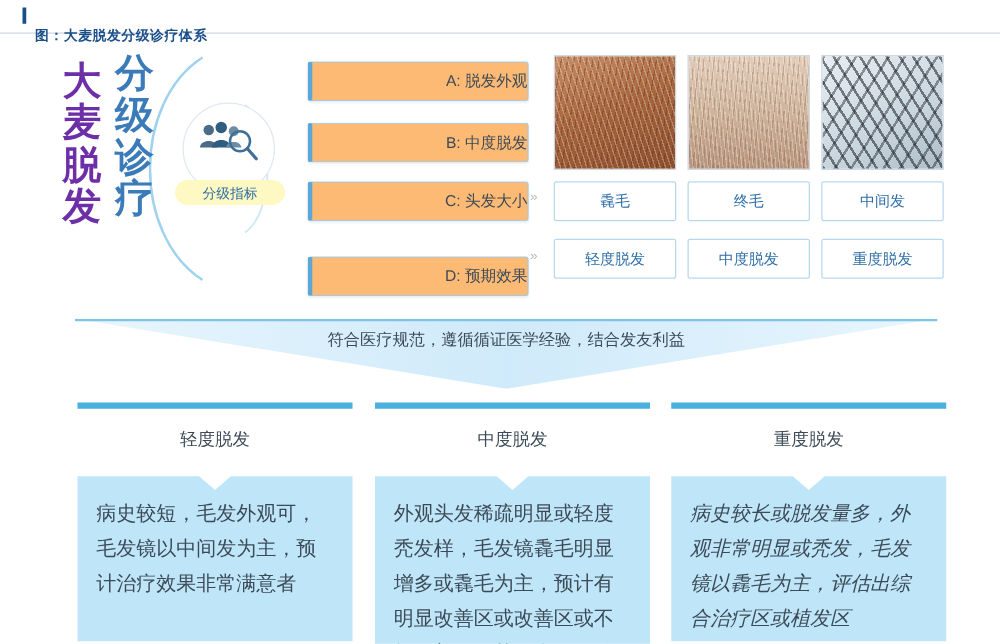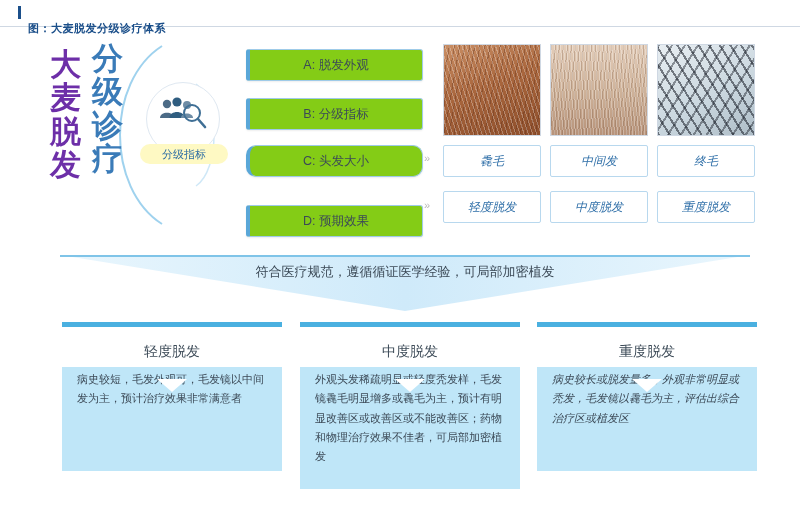--- a/index.html
+++ b/index.html
@@ -102,34 +102,34 @@
     justify-content: center;
     white-space: nowrap;
   }
 
   
   .idx {
     position: absolute;
     left: 246px;
     width: 172px;
     height: 30px;
-    background: #84cc16;
+    background: #fdba74;
     border: 1px solid #9fcbe8;
     border-left: 4px solid #5aa7d8;
     border-radius: 3px;
     display: flex;
     align-items: center;
-    justify-content: center;
+    justify-content: flex-end;
     font-size: 12.5px;
     color: #3c4a57;
     box-shadow: 0 1px 2px rgba(0,0,0,0.07);
   }
   .idx-a { top: 49px; }
   .idx-b { top: 98px; }
-  .idx-c { top: 145px; border-radius: 10px; }
+  .idx-c { top: 145px; }
   .idx-d { top: 205px; }
 
   .chev {
     position: absolute;
     left: 424px;
     font-size: 11px;
     color: #b9b9b9;
   }
   .chev-c { top: 152px; }
   .chev-d { top: 199px; }
@@ -168,21 +168,20 @@
       linear-gradient(150deg, #e8eef2 0%, #c9d6de 60%, #aebdc7 100%);
   }
 
   
   .tagrow {
     position: absolute;
     left: 443px;
     width: 312px;
     display: flex;
     gap: 9px;
-    font-style: italic;
   }
   .tagrow-1 { top: 145px; }
   .tagrow-2 { top: 191px; }
   .tag {
     width: 98px;
     height: 30px;
     background: #ffffff;
     border: 1px solid #b8d8ee;
     border-radius: 2px;
     display: flex;
@@ -222,24 +221,24 @@
     height: 5px;
     background: #4ab0e0;
   }
   .col-title {
     margin-top: 16px;
     text-align: center;
     font-size: 14px;
     color: #3c4a57;
   }
   .col-box {
-    margin-top: 6px;
+    margin-top: 20px;
     background: #bfe6f8;
-    padding: 3px 15px;
-    font-size: 11px;
+    padding: 17px 15px;
+    font-size: 16px;
     line-height: 1.75;
     color: #3c4a57;
   }
   .box-1 { height: 98px; }
   .box-2 { height: 116px; }
   .box-3 { height: 98px; font-style: italic; }
   .notch {
     position: absolute;
     top: 57px;
     left: 95px;
@@ -288,62 +287,62 @@
     <circle cx="36" cy="19" r="8" fill="none" stroke="#3f6f95" stroke-width="2"></circle>
     <line x1="42" y1="25" x2="49" y2="33" stroke="#3f6f95" stroke-width="2.6" stroke-linecap="round"></line>
   </svg>
   <div class="node-label">分级指标</div>
 </div>
 
 <div class="idx idx-a">
   <span>A: 脱发外观</span>
 </div>
 <div class="idx idx-b">
-  <span>B: 分级指标</span>
+  <span>B: 中度脱发</span>
 </div>
 <div class="idx idx-c">
   <span>C: 头发大小</span>
 </div>
 <div class="idx idx-d">
   <span>D: 预期效果</span>
 </div>
 
 <div class="chev chev-c">»</div>
 <div class="chev chev-d">»</div>
 
 <div class="photos">
   <div class="photo photo-1"></div>
   <div class="photo photo-2"></div>
   <div class="photo photo-3"></div>
 </div>
 
 <div class="tagrow tagrow-1">
   <div class="tag">毳毛</div>
+  <div class="tag">终毛</div>
   <div class="tag">中间发</div>
-  <div class="tag">终毛</div>
 </div>
 <div class="tagrow tagrow-2">
   <div class="tag">轻度脱发</div>
   <div class="tag">中度脱发</div>
   <div class="tag">重度脱发</div>
 </div>
 
 <div class="banner">
   <svg width="690" height="56">
     <defs>
       <linearGradient id="bg1" x1="0" y1="0" x2="1" y2="0">
         <stop offset="0%" stop-color="#e9f6fd"></stop>
         <stop offset="50%" stop-color="#cfeafa"></stop>
         <stop offset="100%" stop-color="#e9f6fd"></stop>
       </linearGradient>
     </defs>
     <polygon points="0,0 690,0 345,56" fill="url(#bg1)"></polygon>
     <line x1="0" y1="1" x2="690" y2="1" stroke="#7fc4e8" stroke-width="2"></line>
   </svg>
-  <div class="banner-text">符合医疗规范，遵循循证医学经验，可局部加密植发</div>
+  <div class="banner-text">符合医疗规范，遵循循证医学经验，结合发友利益</div>
 </div>
 
 <div class="col col-1">
   <div class="col-wrap">
     <div class="col-bar"></div>
     <div class="col-title">轻度脱发</div>
     <div class="col-box box-1">病史较短，毛发外观可，毛发镜以中间发为主，预计治疗效果非常满意者</div>
     <div class="notch"></div>
   </div>
 </div>

